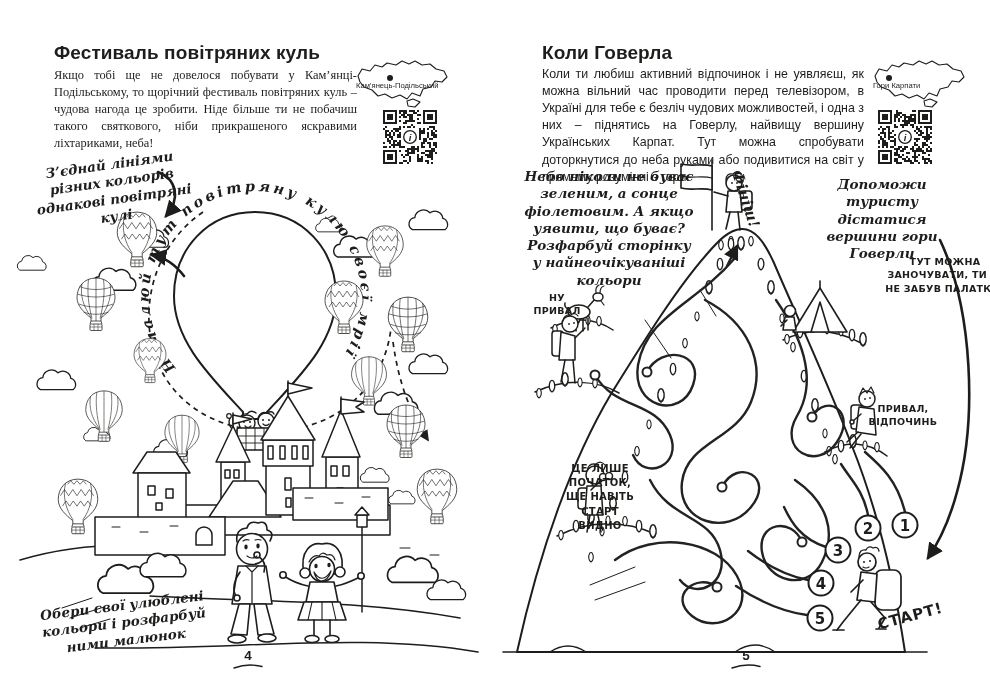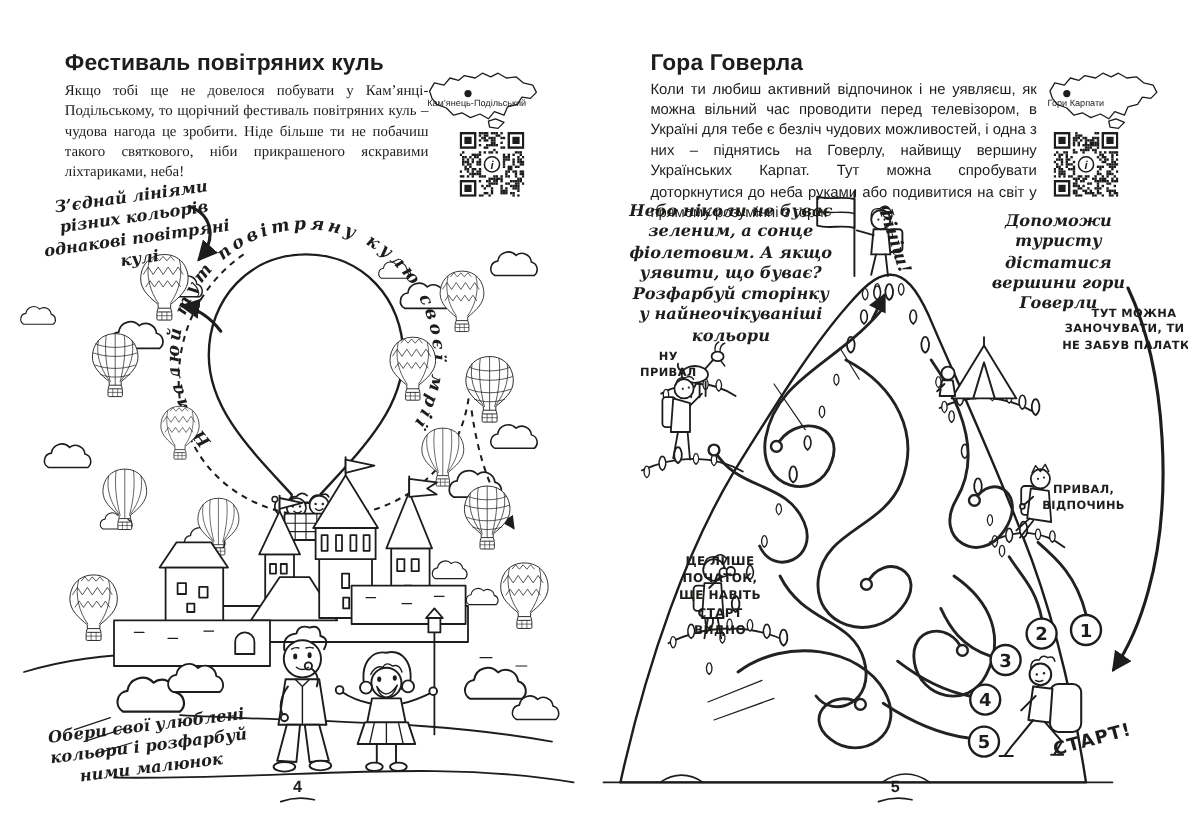--- a/index.html
+++ b/index.html
@@ -656,21 +656,21 @@
         <g fill="#1d1d1b" stroke="none">
             <circle cx="369" cy="562" r="1"></circle>
             <circle cx="375" cy="561" r="1"></circle>
           </g>
         <path d="M368,567 q3,2 6,0" fill="none" stroke-width="1.2"></path>
       </g>
 
       <path d="M445,240 C478,310 482,420 462,492 C455,518 444,542 433,558" fill="none" stroke="#1d1d1b" stroke-width="2.6" stroke-linecap="round" marker-end="url(#ah)"></path>
     </svg>
 
-    <h1 class="title" style="left:47px;top:42px;">Гора Говерла</h1>
+    <h1 class="title" style="left:47px;top:42px;">Коли Говерла</h1>
     <p class="intro" style="left:47px;top:66px;width:322px;">Коли ти любиш активний відпочинок і не уявляєш, як можна вільний час проводити перед телевізором, в Україні для тебе є безліч чудових можливостей, і одна з них – піднятись на Говерлу, найвищу вершину Українських Карпат. Тут можна спробувати доторкнутися до неба руками або подивитися на світ у прямому розумінні з гори.</p>
 
     <svg class="mapbox" style="left:374px;top:56px;" width="102" height="58" viewBox="0 0 102 58">
       <use href="#ukr"></use>
       <circle cx="20" cy="22" r="3" fill="#1d1d1b"></circle>
       <text class="maplab" x="4" y="32">Гори Карпати</text>
     </svg>
 
     <svg class="qr" style="left:383px;top:110px;" viewBox="0 0 54 54">
       <g id="qrR">

